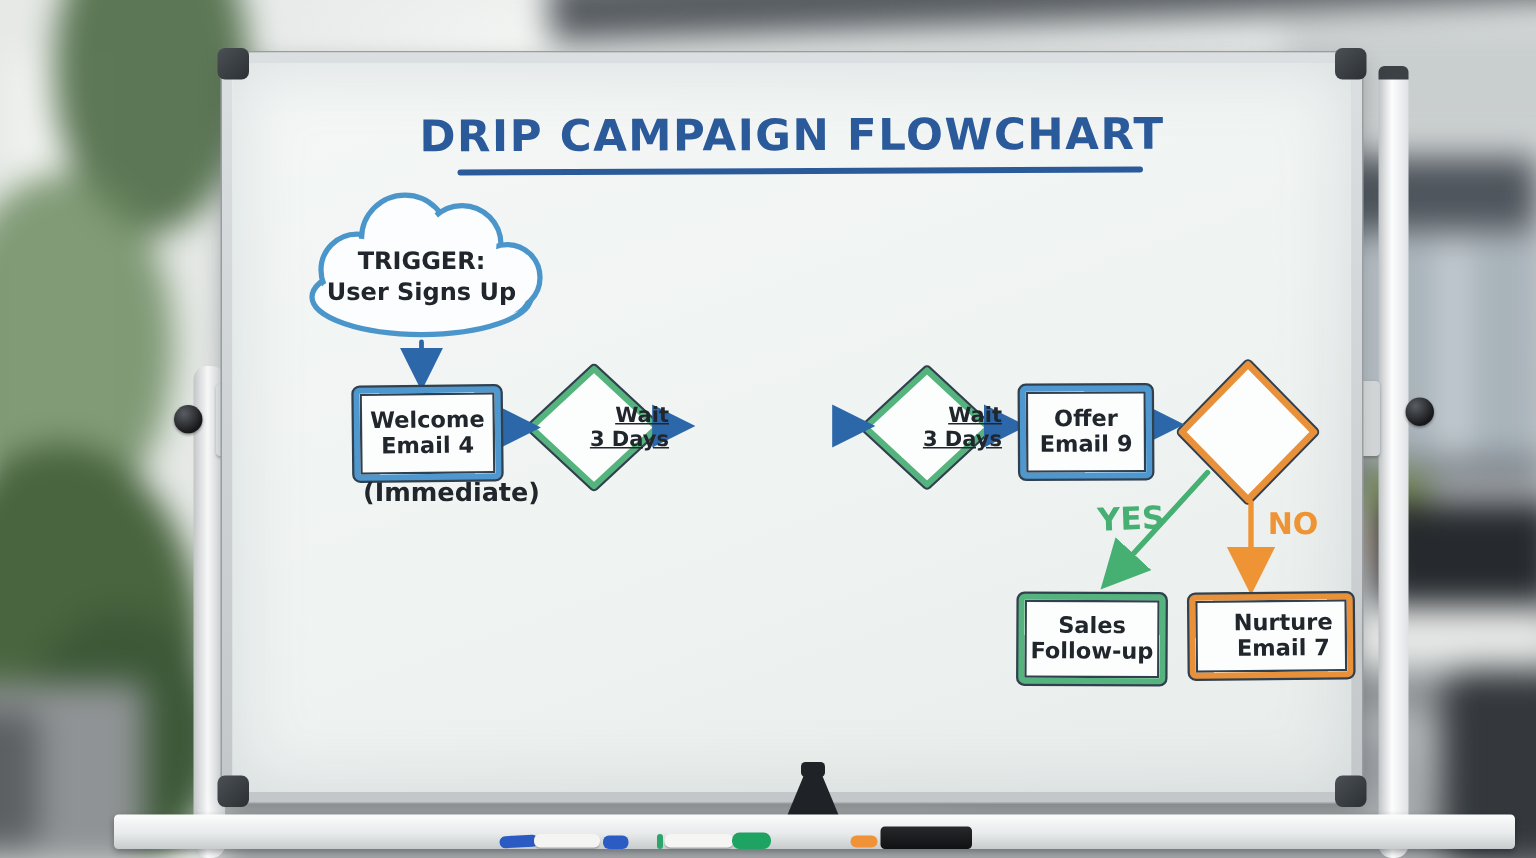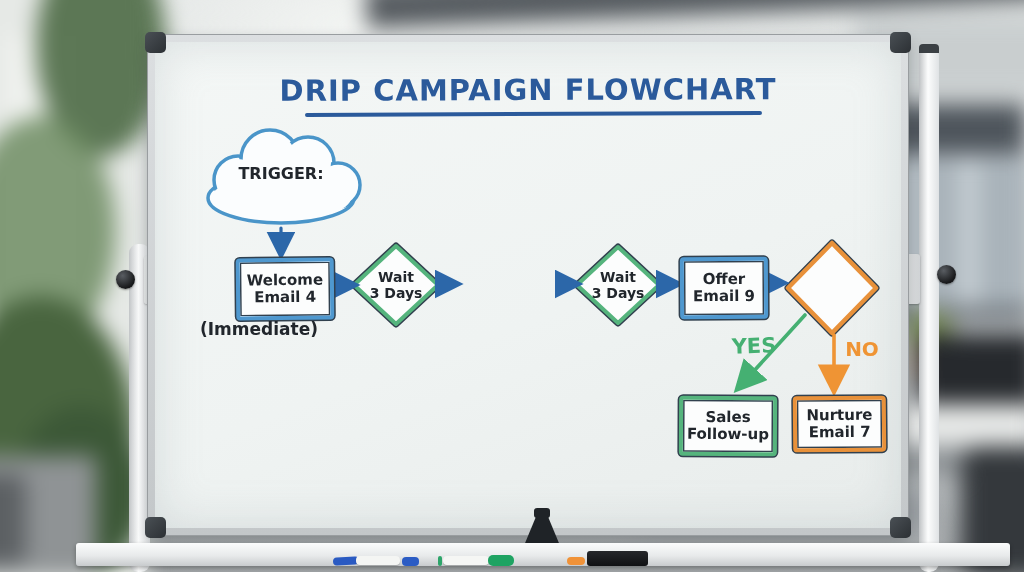--- a/index.html
+++ b/index.html
@@ -63,29 +63,29 @@
 
   .fc-svg{left:0;top:0;}
 
   .ctext{color:#21262c;text-align:center;font-weight:bold;line-height:1.32;}
   .cloud-text{left:43px;top:128px;width:180px;font-size:16px;}
 
   .node{background:#fcfdfd;border-radius:4px;display:flex;flex-direction:column;align-items:center;justify-content:center;
         text-align:center;font-weight:bold;color:#21262c;font-size:15px;line-height:1.15;white-space:nowrap;}
   .node.blue{border:4px solid #4f98cf;box-shadow:0 0 0 1.5px #31404e, inset 0 0 0 1.5px #31404e;}
   .node.green{border:4px solid #55b47d;box-shadow:0 0 0 1.5px #31404e, inset 0 0 0 1.5px #31404e;}
-  .node.orange{border:4px solid #e8913a;box-shadow:0 0 0 1.5px #31404e, inset 0 0 0 1.5px #31404e;}
+  .node.orange{border:4px solid #e8913a;box-shadow:0 0 0 1.5px #31404e, inset 0 0 0 1.5px #31404e;padding-left:16px;}
   .n-welcome{left:88px;top:223px;width:90px;height:54px;transform:rotate(-.6deg);}
   .n-edu{left:312px;top:221px;width:97px;height:56px;font-size:13.5px;transform:rotate(.4deg);}
   .n-offer{left:532px;top:222px;width:80px;height:54px;transform:rotate(-.3deg);}
   .n-sales{left:531px;top:361px;width:90px;height:52px;transform:rotate(.3deg);}
   .n-nurture{left:645px;top:361px;width:85px;height:48px;transform:rotate(-.5deg);}
-  .note{left:52px;top:284px;width:160px;text-align:left;font-size:17px;font-weight:bold;color:#21262c;}
-
-  .dlabel{text-align:center;font-weight:bold;color:#21262c;font-size:14px;line-height:1.15;}
+  .note{left:52px;top:284px;width:160px;text-align:right;font-size:17px;font-weight:bold;color:#21262c;}
+
+  .dlabel{text-align:right;font-weight:bold;color:#21262c;font-size:14px;line-height:1.15;text-decoration:underline;}
   .d-wait2{left:198px;top:234px;width:100px;}
   .d-wait3{left:420px;top:234px;width:100px;}
   .d-click{left:634px;top:236px;width:100px;font-size:14.5px;}
 
   .branch{font-weight:bold;}
   .lbl-yes{left:575px;top:299px;width:62px;text-align:center;font-size:21px;color:#45b072;transform:rotate(-2deg);}
   .lbl-no{left:690px;top:302px;width:48px;text-align:center;font-size:20px;color:#ef9434;}
 
   
   .clamp{left:523px;top:515px;width:38px;height:33px;background:#1f2327;
@@ -201,20 +201,21 @@
           <path d="M657,280 Q628,312 593,350" stroke="#45b072" stroke-width="3.6" marker-end="url(#mgreen)"></path>
           <path d="M686,300 L686,351" stroke="#ef9434" stroke-width="3.6" marker-end="url(#morange)"></path>
         </g>
       </svg>
 
       <div class="abs title">DRIP CAMPAIGN FLOWCHART</div>
       <div class="abs title-underline"></div>
 
       <div class="abs ctext cloud-text">
         <span>TRIGGER:</span><br>
+        <span>User Signs Up</span>
       </div>
 
       <div class="abs node blue n-welcome">
         <span>Welcome</span>
         <span>Email 4</span>
       </div>
       <div class="abs note">(Immediate)</div>
 
 
       <div class="abs node blue n-offer">

